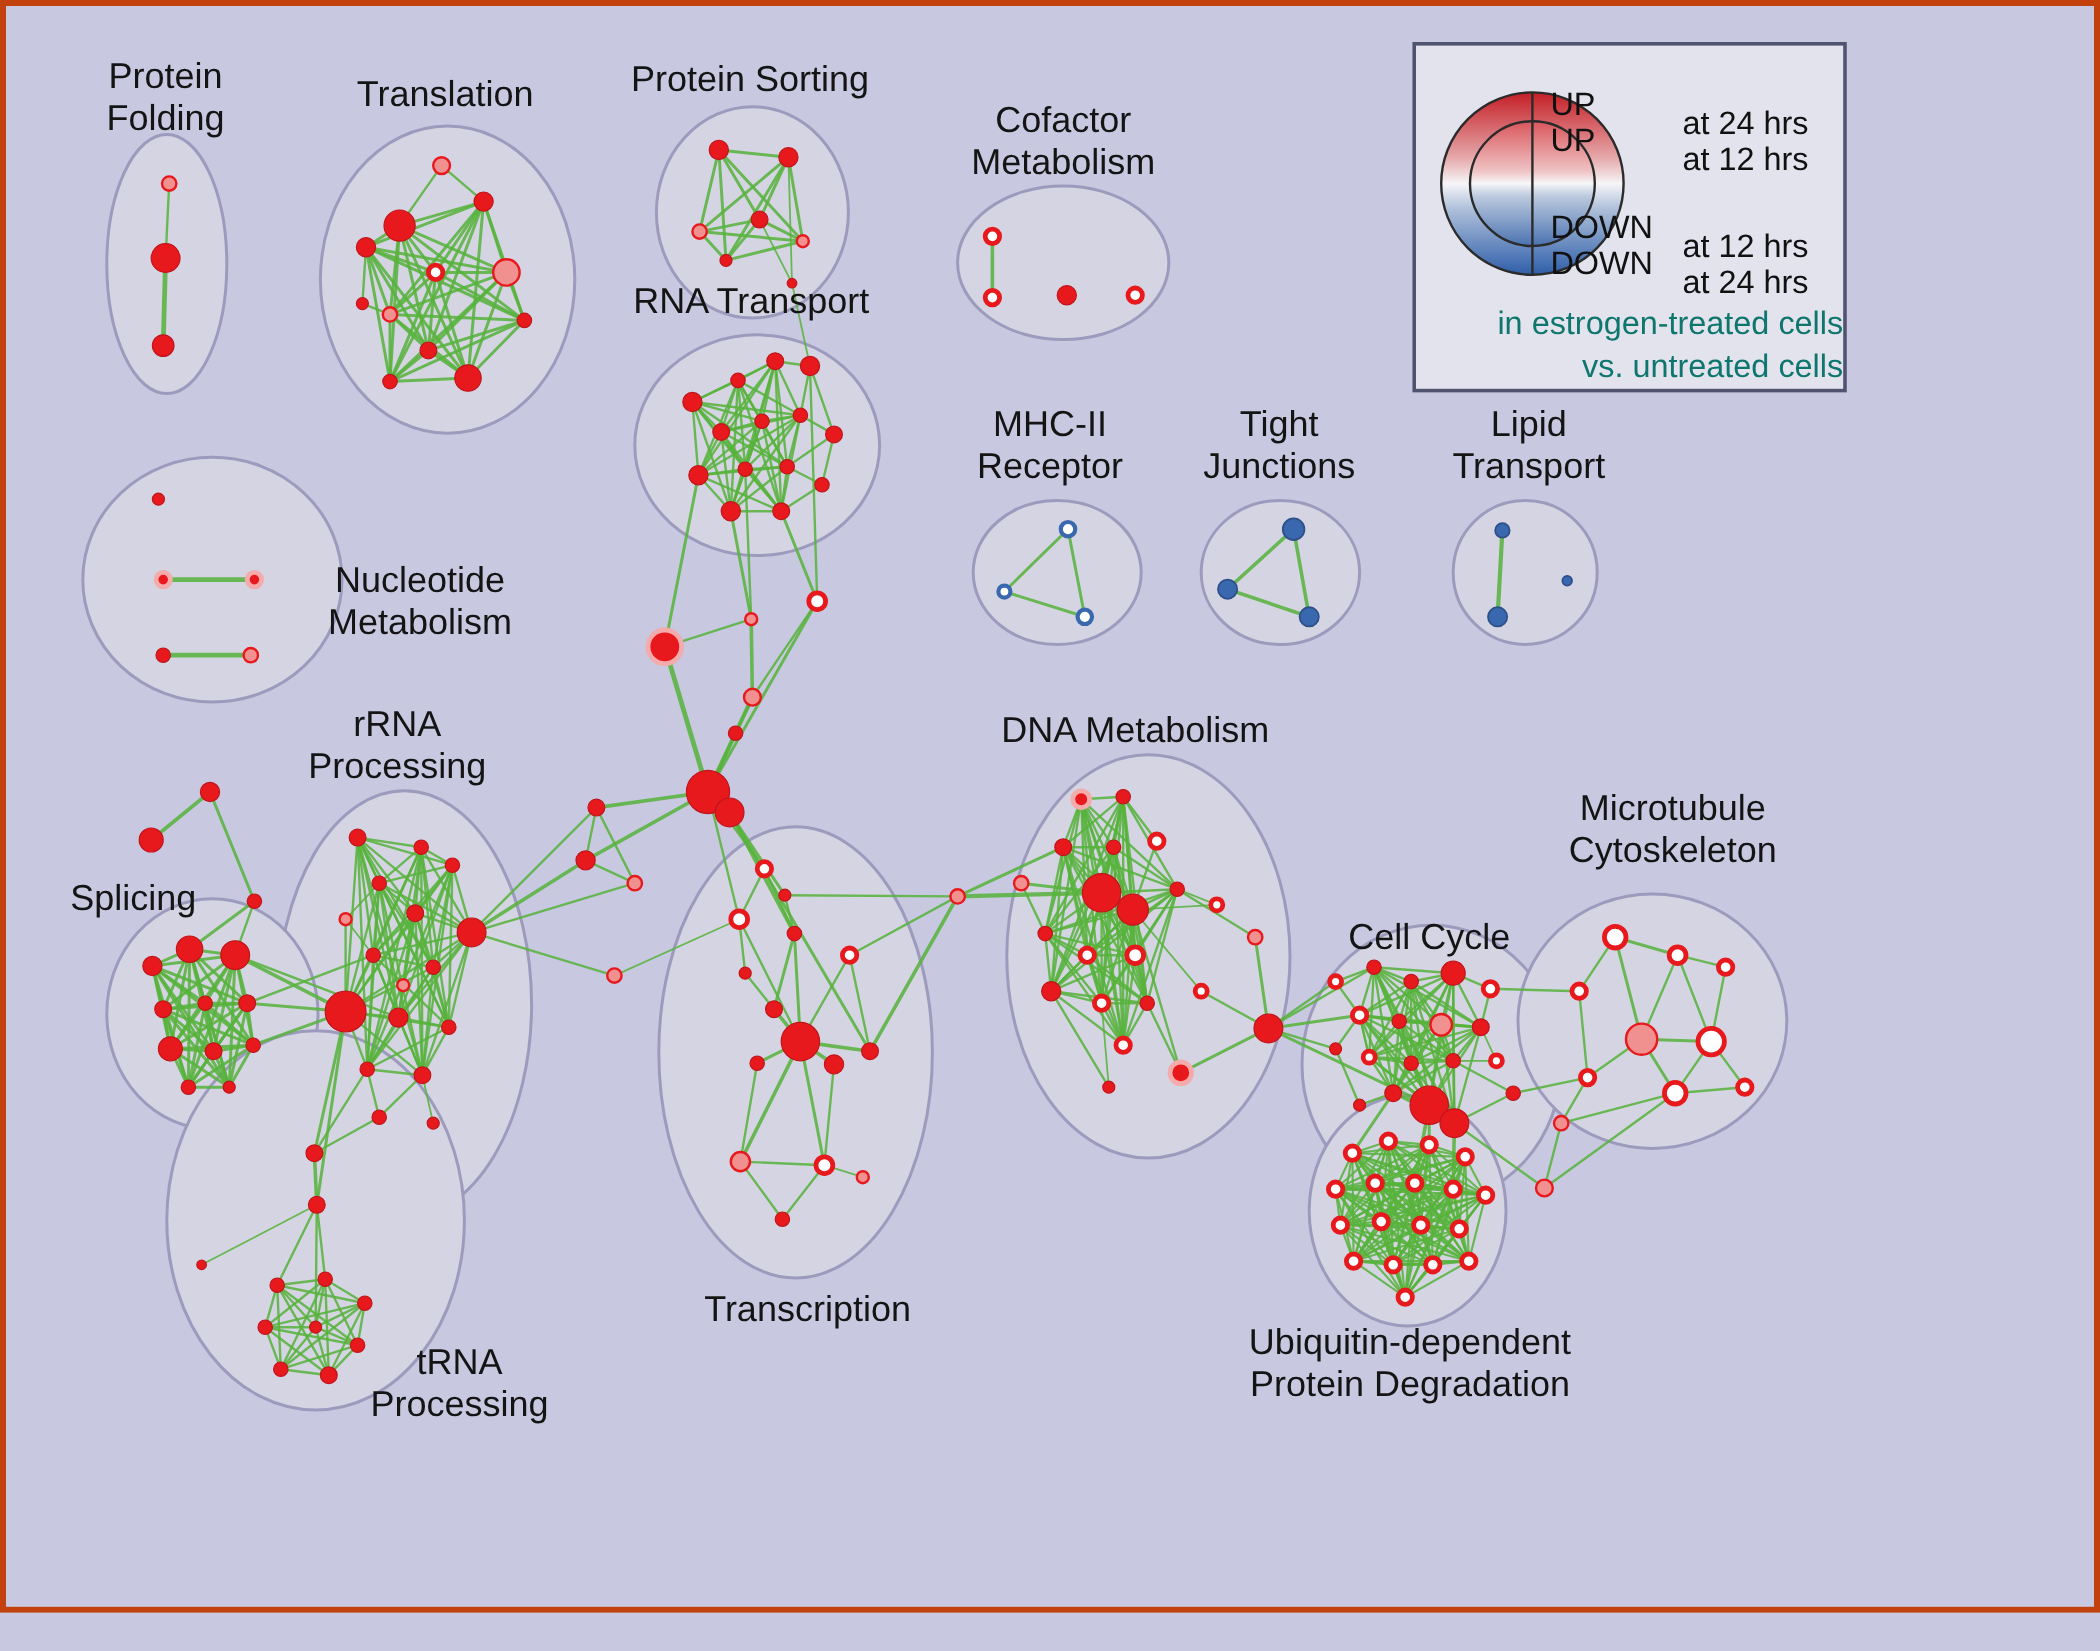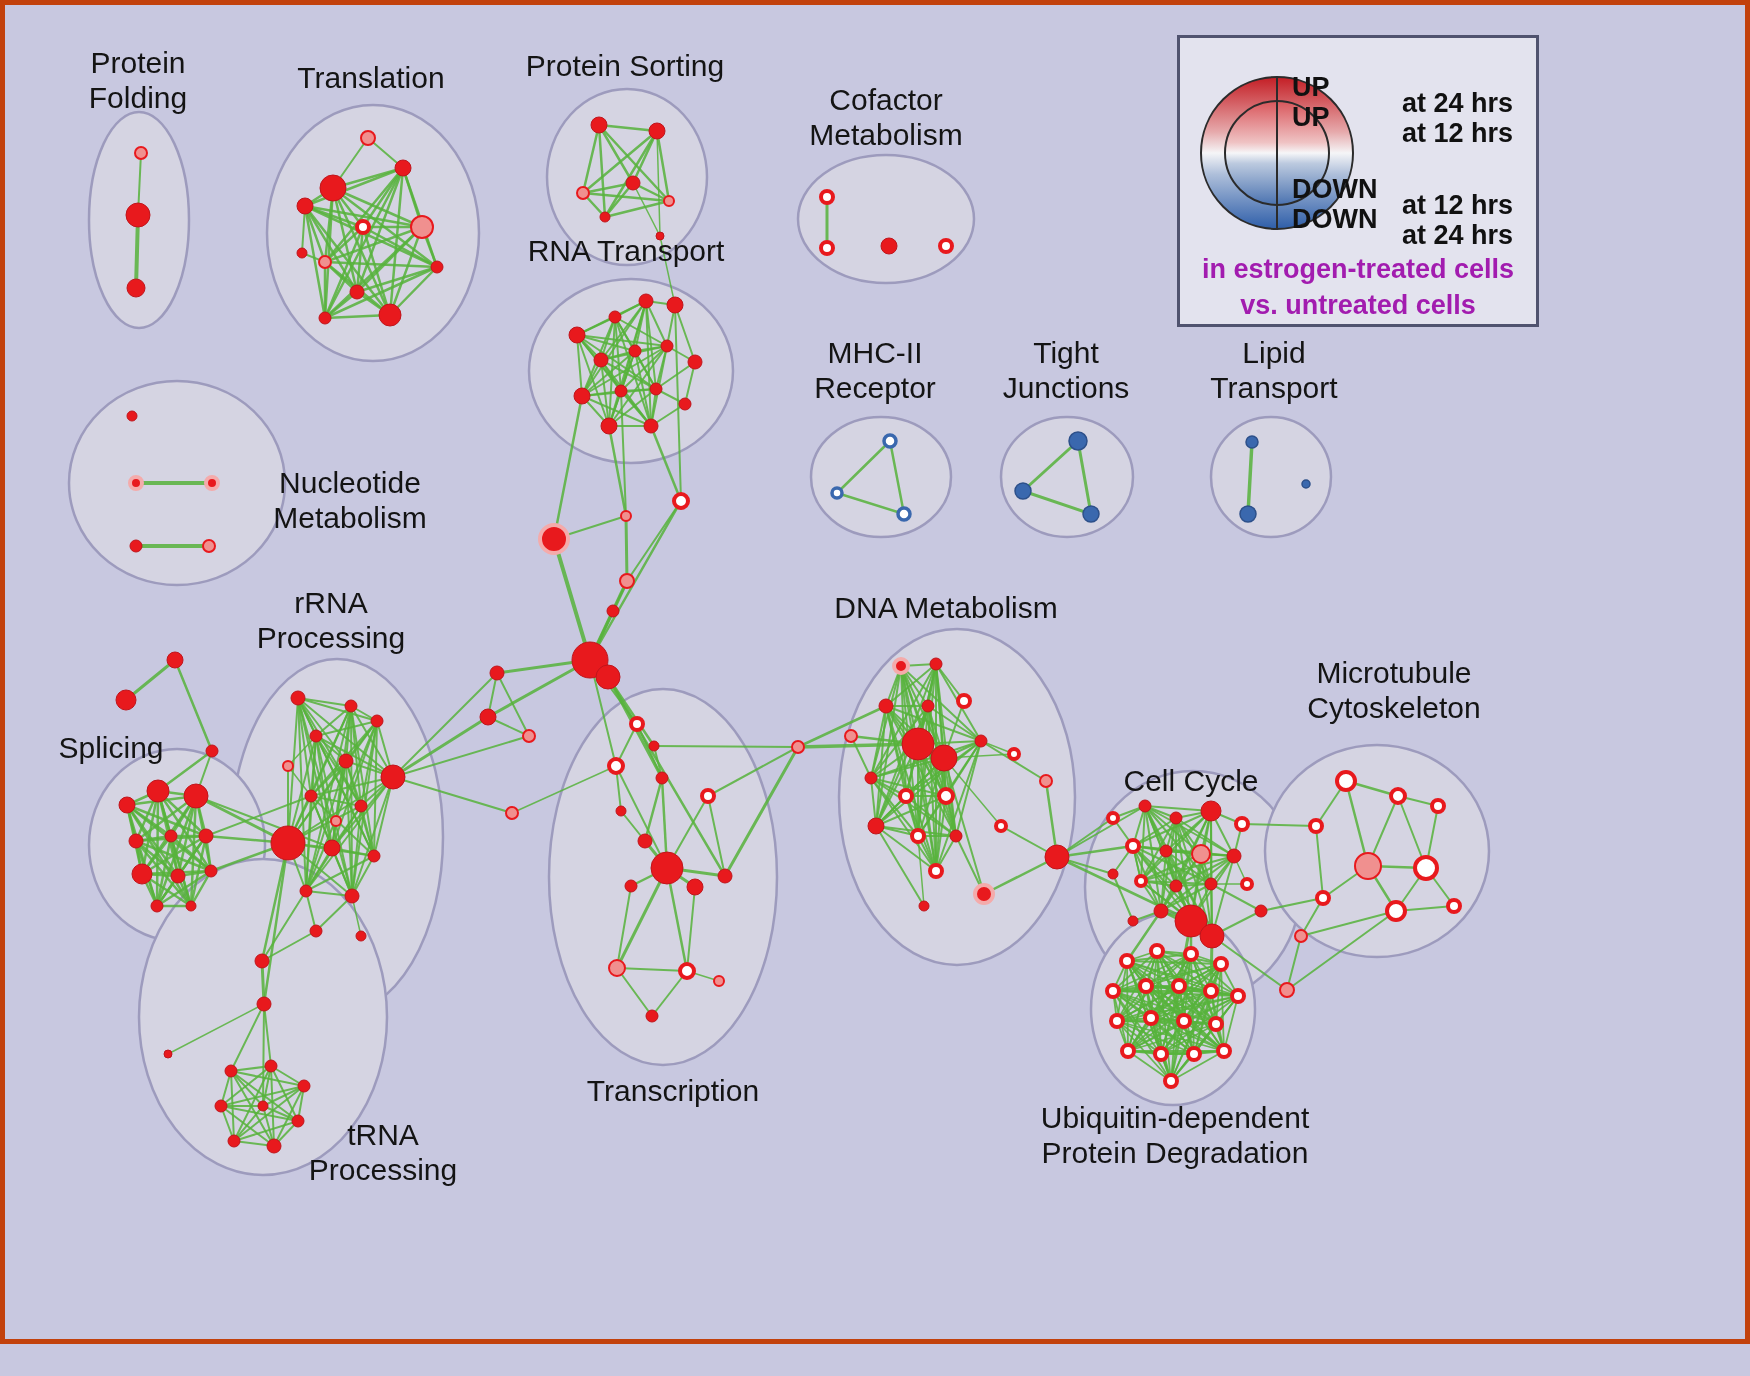--- a/index.html
+++ b/index.html
@@ -5,28 +5,28 @@
   html,body{margin:0;padding:0;background:#c8c8e0;}
   .canvas{
     position:relative;width:1750px;height:1344px;
     background:#c8c8e0;border:5px solid #c2410c;box-sizing:border-box;
     overflow:hidden;font-family:"Liberation Sans",sans-serif;
   }
   #net{position:absolute;left:0;top:0;}
   .cluster-label{font-family:"Liberation Sans",sans-serif;font-size:30px;fill:#141414;}
   .legend{
     position:absolute;left:1172px;top:30px;width:362px;height:292px;
-    background:#e3e3ee;border:3px solid #50536f;box-sizing:border-box;font-weight:bold;
+    background:#e3e3ee;border:3px solid #50536f;box-sizing:border-box;
   }
   .legend-glyph{position:absolute;left:0;top:10px;}
   .lrow{position:absolute;left:0;width:100%;height:30px;}
   .lword,.ltime{position:absolute;font-size:27px;color:#111;line-height:30px;white-space:nowrap;}
   .lword{left:112px;}
   .ltime{left:222px;margin-top:16px;}
-  .lnote{position:absolute;left:0;width:100%;text-align:center;font-size:27px;color:#a21caf;line-height:30px;}
+  .lnote{position:absolute;left:0;width:100%;text-align:right;font-size:27px;color:#0f766e;line-height:30px;}
 </style>
 </head>
 <body>
 
 <div class="canvas">
 
   <svg id="net" width="1750" height="1376" viewBox="0 0 1750 1376">
       <g>
         <ellipse cx="134" cy="215" rx="50" ry="108" fill="#d5d4e2" stroke="#9d9bbd" stroke-width="2.5"></ellipse>
         <ellipse cx="368" cy="228" rx="106" ry="128" fill="#d5d4e2" stroke="#9d9bbd" stroke-width="2.5"></ellipse>

